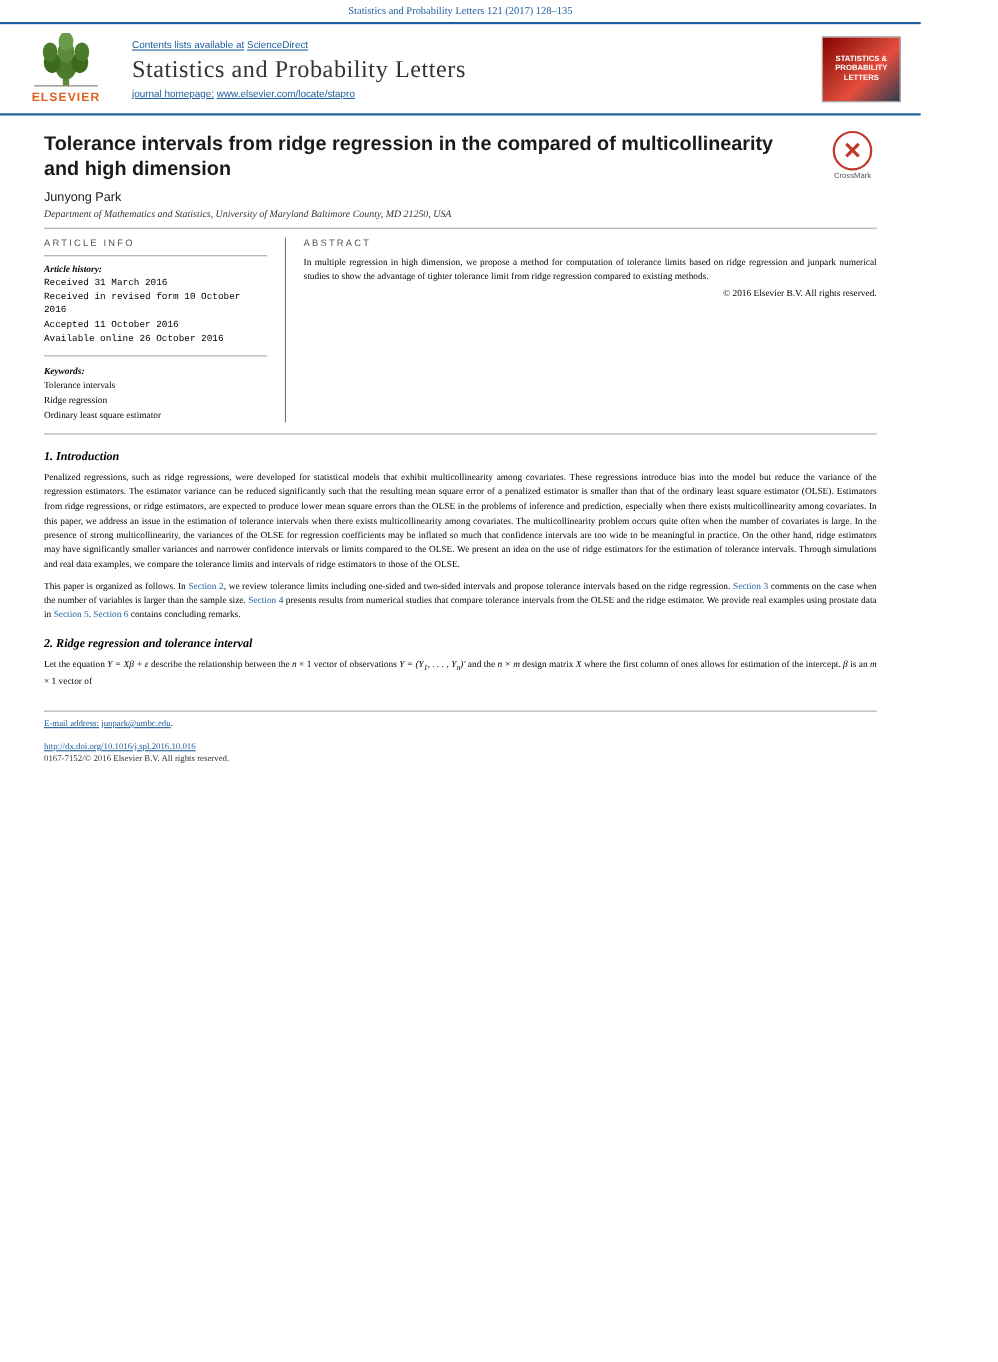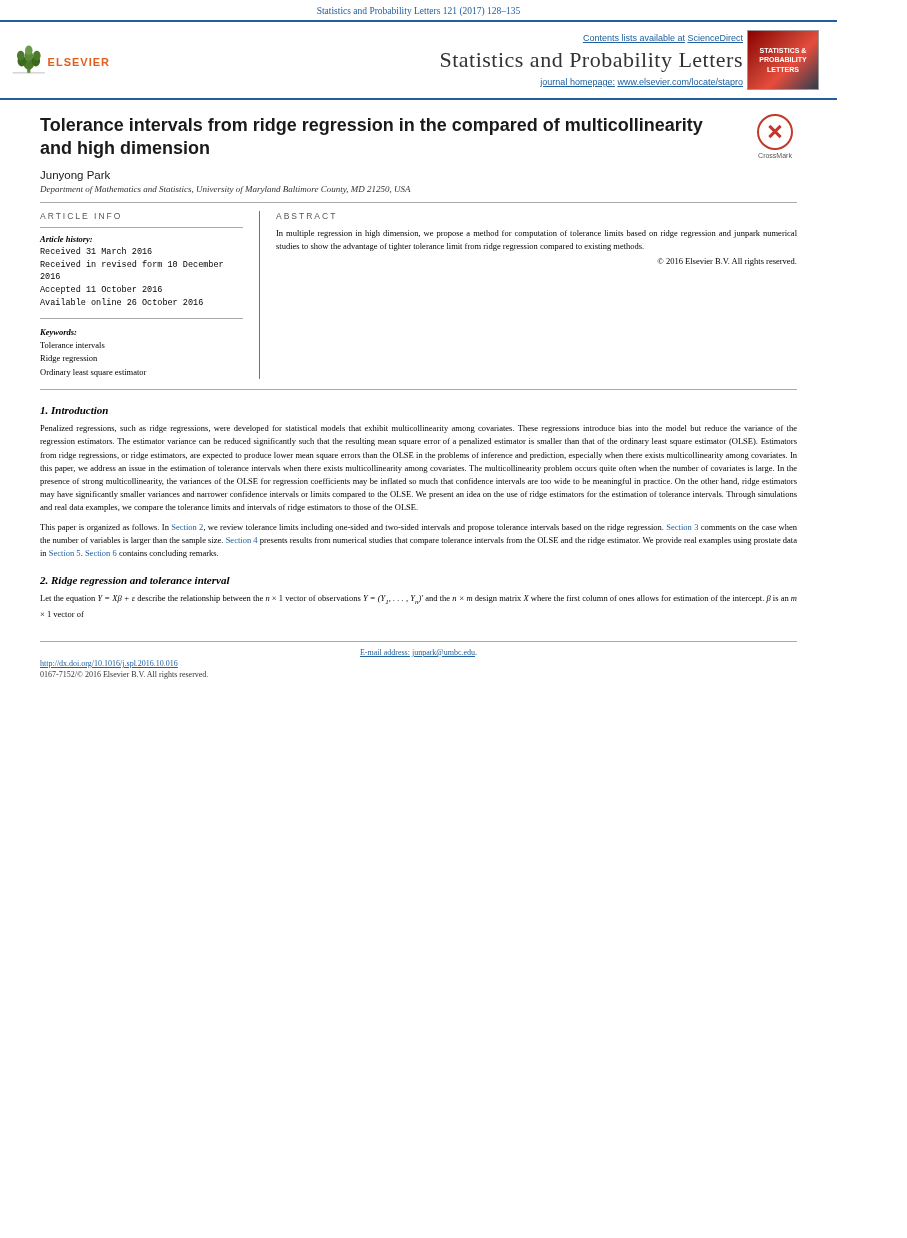--- a/index.html
+++ b/index.html
@@ -33,39 +33,40 @@
     .journal-header {
       display: flex;
       align-items: stretch;
       border-bottom: 2px solid #2060a0;
       padding: 8px 14px 8px 10px;
     }
     .elsevier-logo {
       width: 110px;
       flex-shrink: 0;
       display: flex;
+      flex-direction: column;
       align-items: center;
       justify-content: center;
       padding-right: 10px;
     }
     .elsevier-tree {
       width: 70px;
       height: 50px;
     }
     .elsevier-text {
       font-size: 11px;
       font-weight: bold;
       color: #e06020;
       letter-spacing: 1px;
       margin-top: 3px;
       font-family: Arial, sans-serif;
     }
     .journal-center {
       flex: 1;
-      text-align: right;
+      text-align: left;
       display: flex;
       flex-direction: column;
       justify-content: center;
       gap: 4px;
     }
     .contents-line {
       font-size: 9px;
       font-family: Arial, sans-serif;
       color: #444;
     }
@@ -272,22 +273,21 @@
     .body-text a, .link { color: #2060a0; text-decoration: none; }
 
     
     .footer-area {
       margin-top: 20px;
       border-top: 1px solid #aaa;
       padding-top: 6px;
     }
     .footer-email {
       font-size: 8px;
-      margin-bottom: 2px;
-      text-align: center;
+      margin-bottom: 12px;
     }
     .footer-email span { color: #2060a0; text-decoration: underline; }
     .footer-doi {
       font-size: 8px;
       color: #2060a0;
       text-decoration: underline;
       margin-bottom: 2px;
     }
     .footer-issn {
       font-size: 8px;
@@ -361,21 +361,21 @@
 
     <hr class="divider">
 
     <div class="two-col">
 
       <div class="col-left">
         <div class="section-label">ARTICLE INFO</div>
         <hr class="divider">
         <div class="article-history-title">Article history:</div>
         <div class="article-history-item">Received 31 March 2016</div>
-        <div class="article-history-item">Received in revised form 10 December 2016</div>
+        <div class="article-history-item">Received in revised form 10 October 2016</div>
         <div class="article-history-item">Accepted 11 October 2016</div>
         <div class="article-history-item">Available online 26 October 2016</div>
         <hr class="divider" style="margin-top:8px;">
         <div class="keywords-title">Keywords:</div>
         <div class="keyword-item">Tolerance intervals</div>
         <div class="keyword-item">Ridge regression</div>
         <div class="keyword-item">Ordinary least square estimator</div>
       </div>
 
       <div class="col-right">

